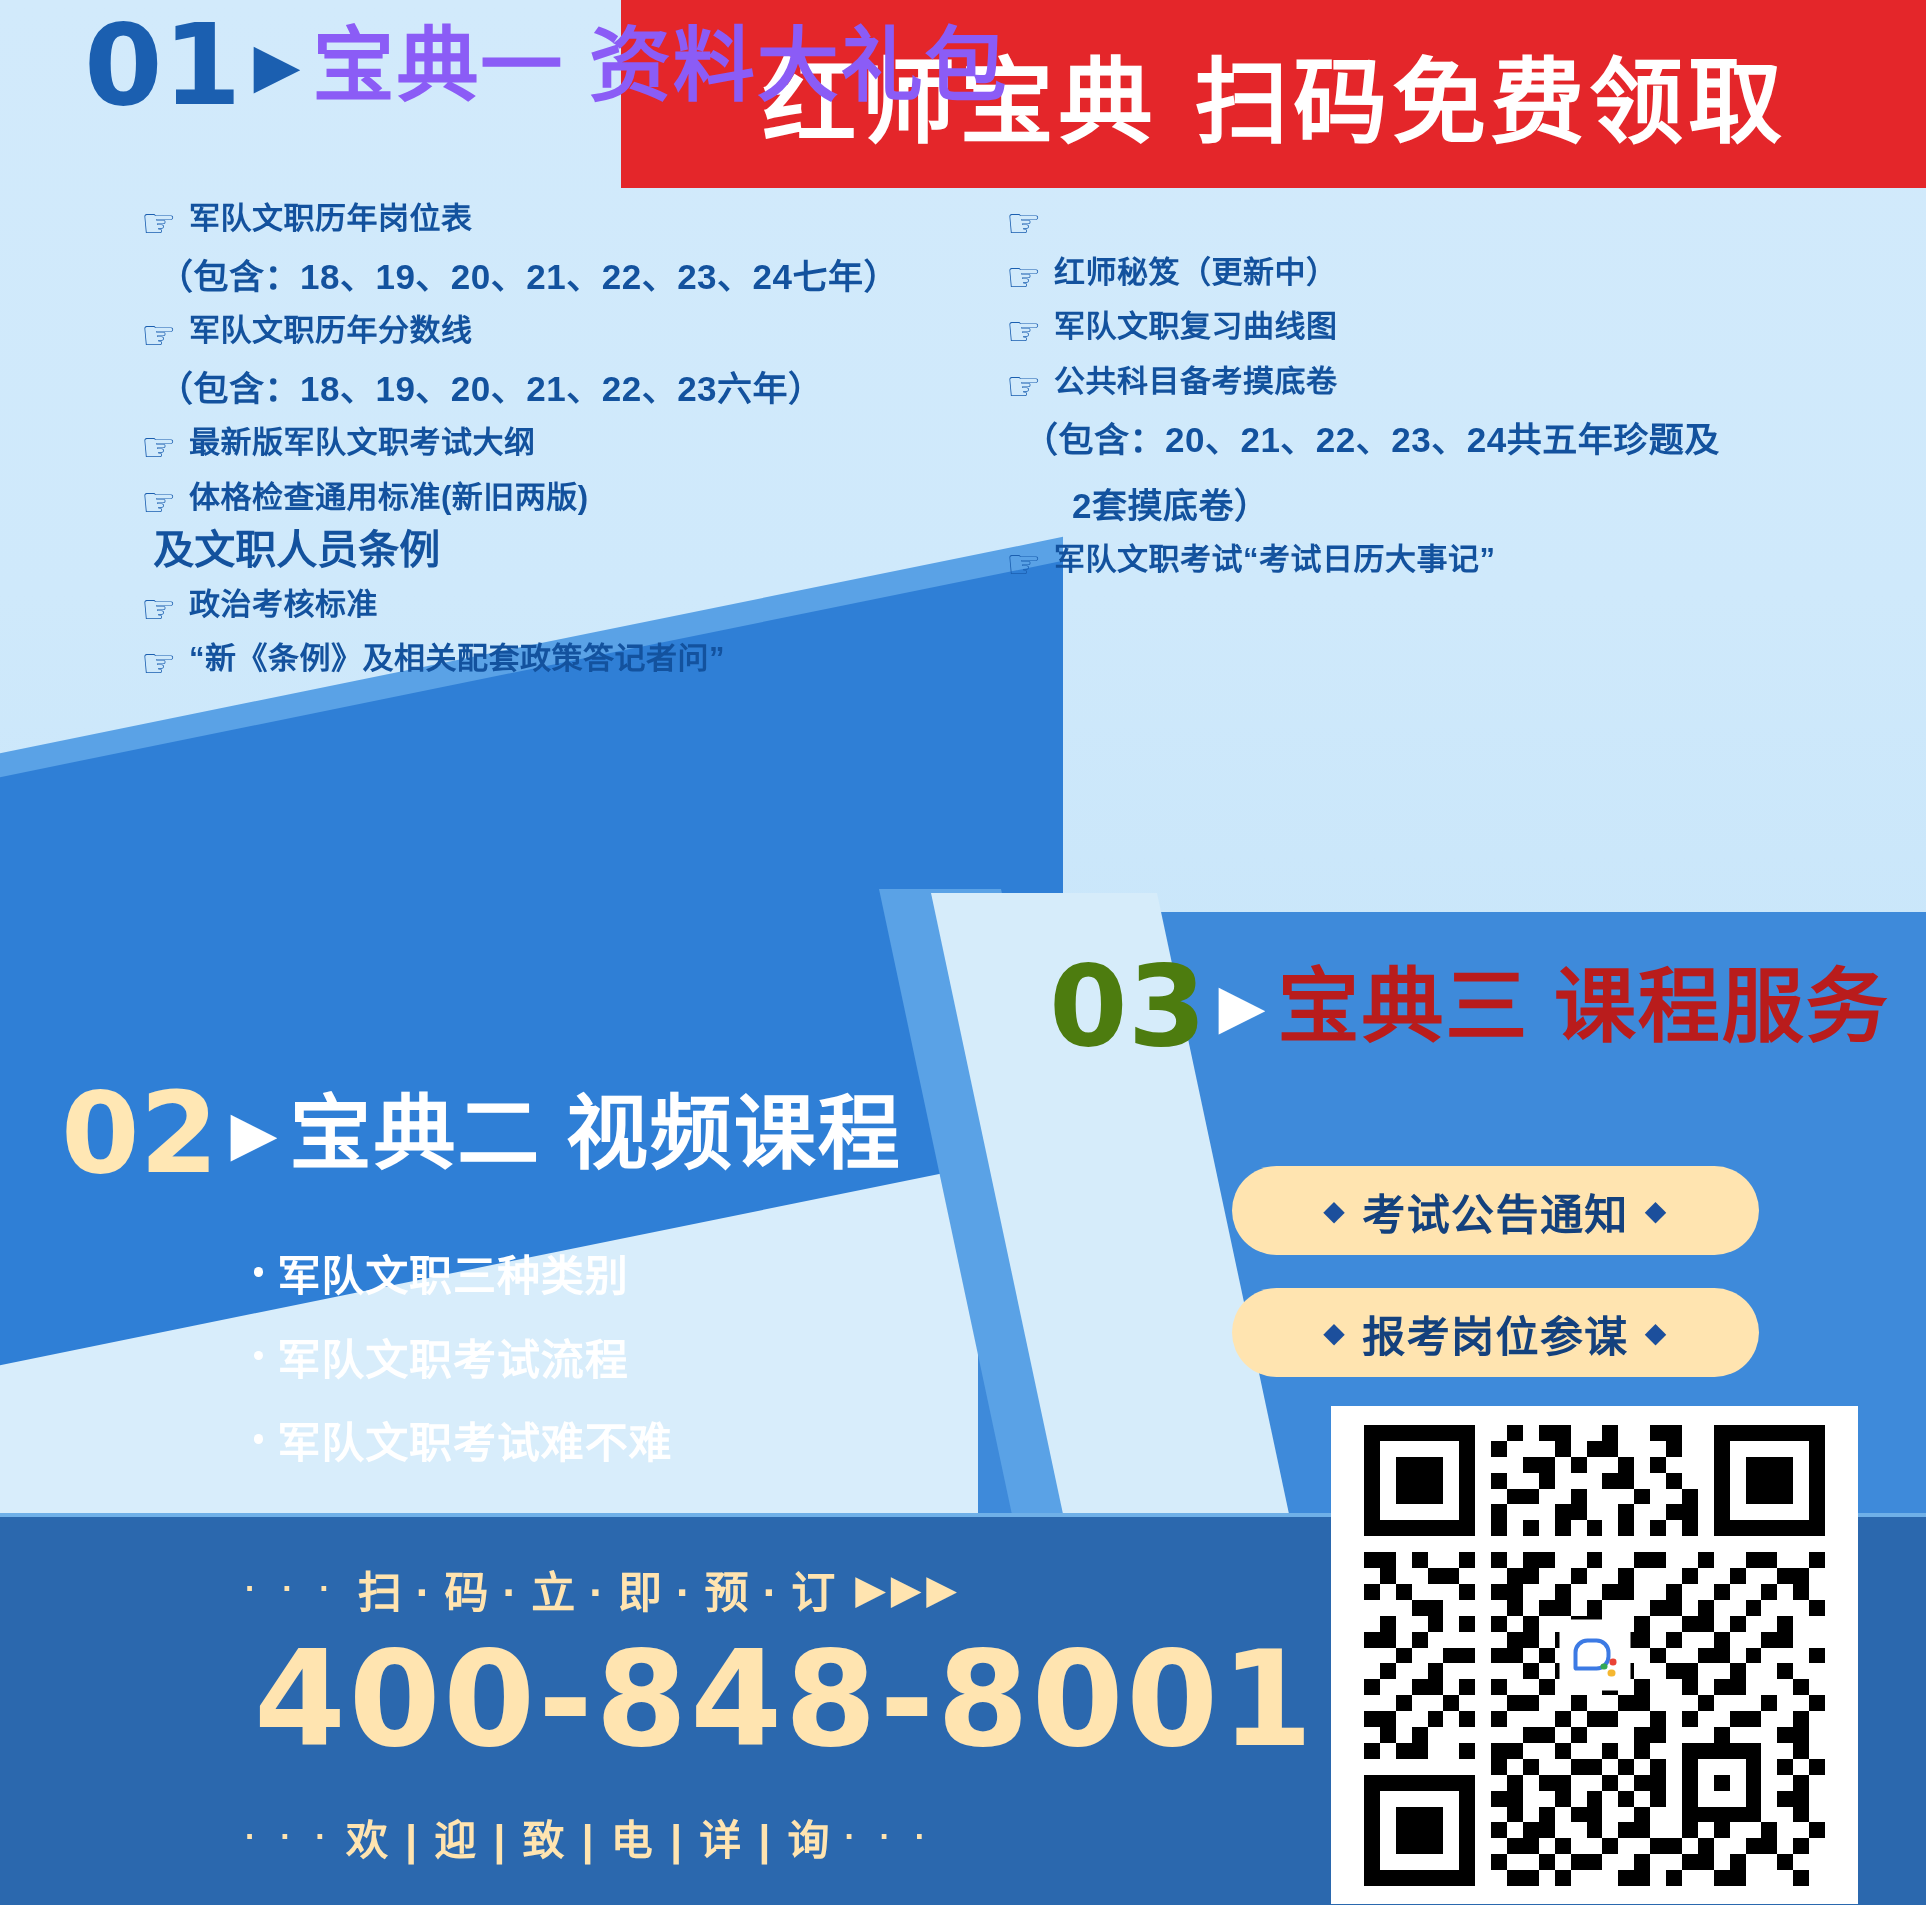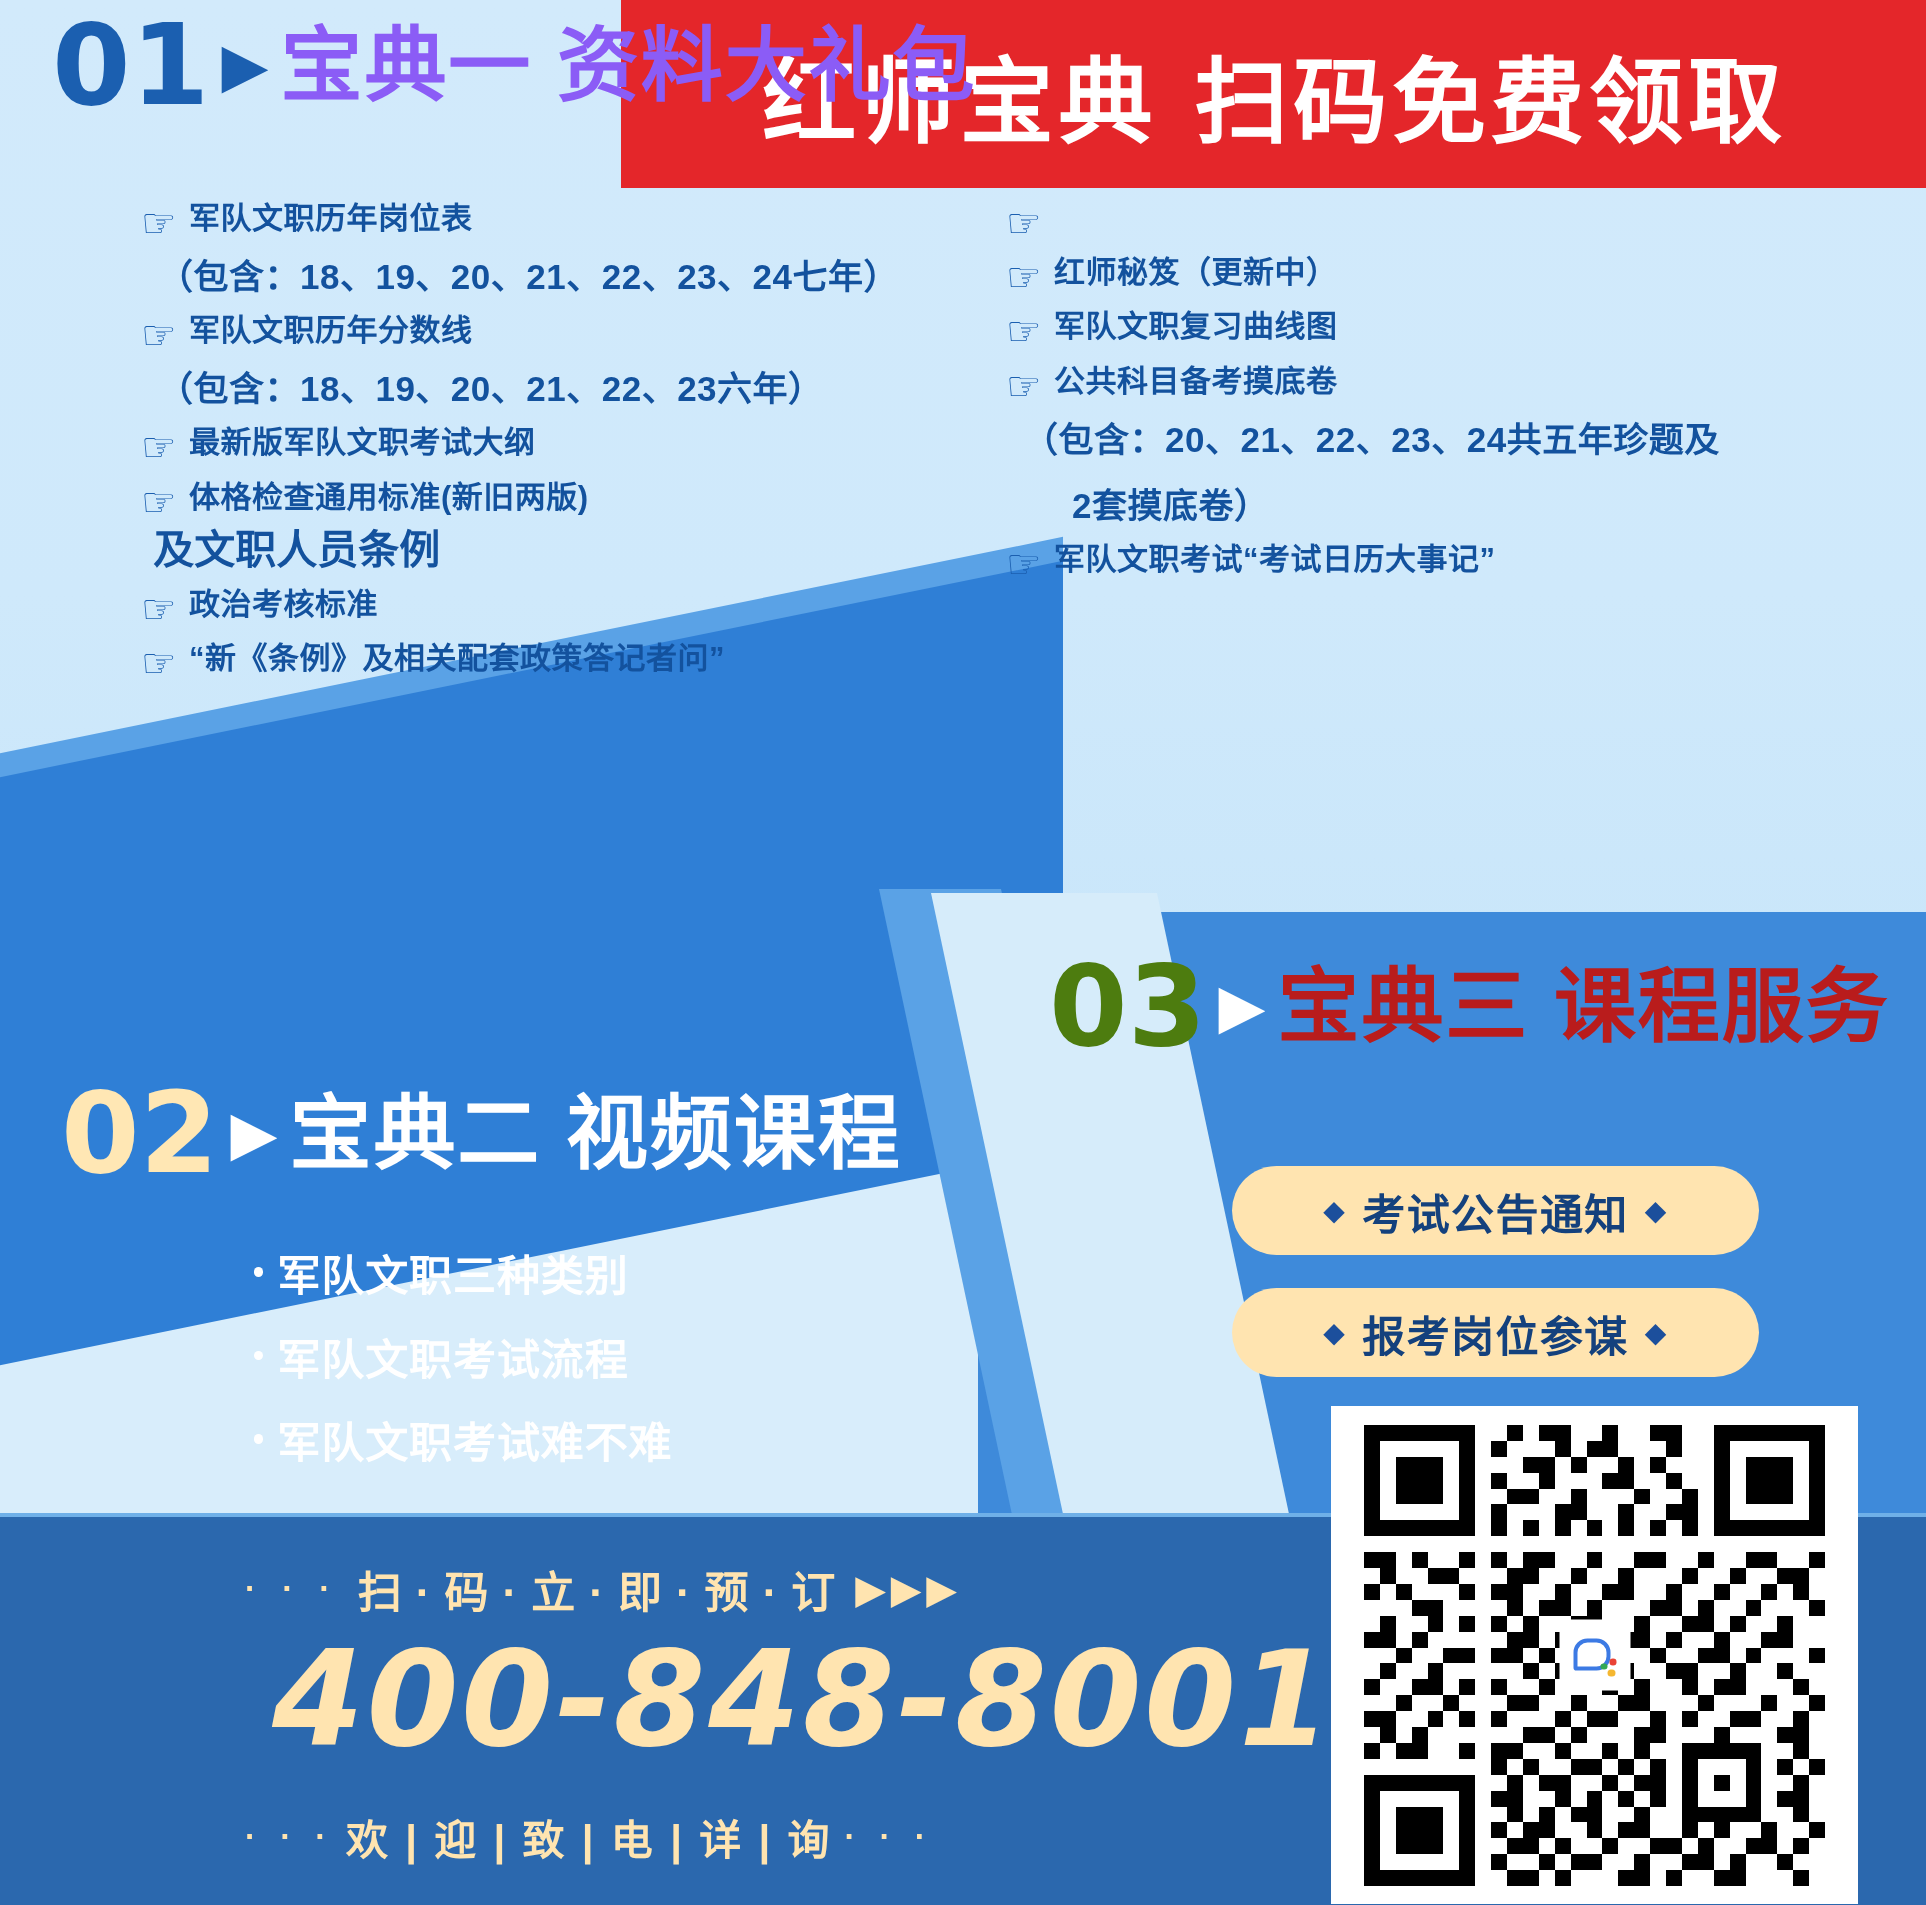--- a/index.html
+++ b/index.html
@@ -141,21 +141,21 @@
     margin: 0 12.2px 0 12.2px;
   }
   .sec-title {
     font-size: 82px;
     font-weight: bold;
     line-height: 1;
     letter-spacing: 1.9px;
   }
 
   #head01 { left: 52px; top: 9.4px; }
-  #head01 .sec-num { color: #1b5fb0; }
+  #head01 .sec-num { color: #1b5fb0; margin-left: 32px; }
   #head01 .sec-tri { color: #1b5fb0; }
   #head01 .sec-title { color: #8b5cf6; }
 
   #head02 { left: 61px; top: 1077px; }
   #head02 .sec-num { color: #ffe7b4; }
   #head02 .sec-tri { color: #ffffff; }
   #head02 .sec-title { color: #ffffff; }
 
   #head03 { left: 1049px; top: 950px; }
   #head03 .sec-num { color: #4d7c0f; }
@@ -276,29 +276,28 @@
     font-size: 33px;
     margin-right: 19px;
   }
   .scan-arrows {
     margin-left: 19px;
     font-size: 40px;
     letter-spacing: 4.7px;
   }
   .phone {
     position: absolute;
-    left: 272px;
+    left: 254px;
     top: 1622px;
     color: #ffe4b0;
     font-size: 132px;
     font-weight: bold;
     letter-spacing: 2.8px;
     font-family: "DejaVu Sans", "Liberation Sans", sans-serif;
     white-space: nowrap;
-    font-style: italic;
   }
   .welcome {
     position: absolute;
     left: 245px;
     top: 1806px;
     color: #ffe4b0;
     font-size: 42px;
     font-weight: bold;
     letter-spacing: 2.8px;
     white-space: nowrap;

